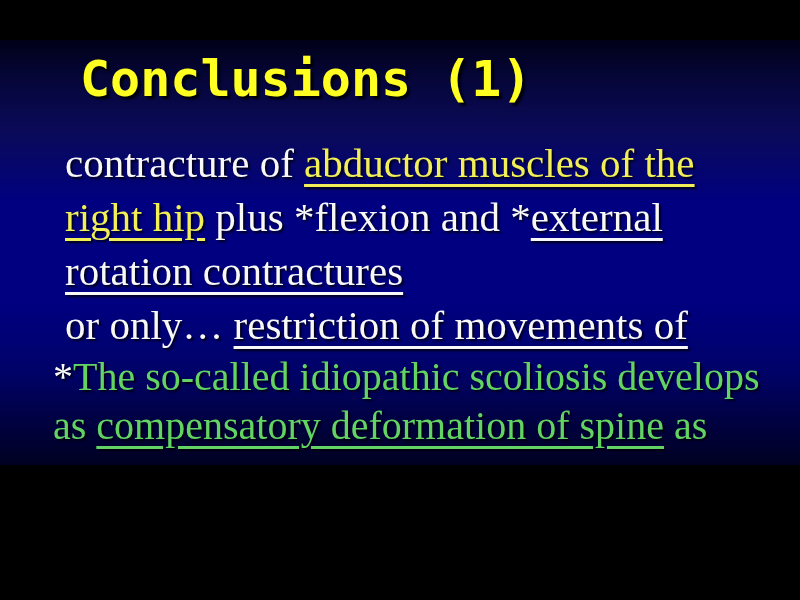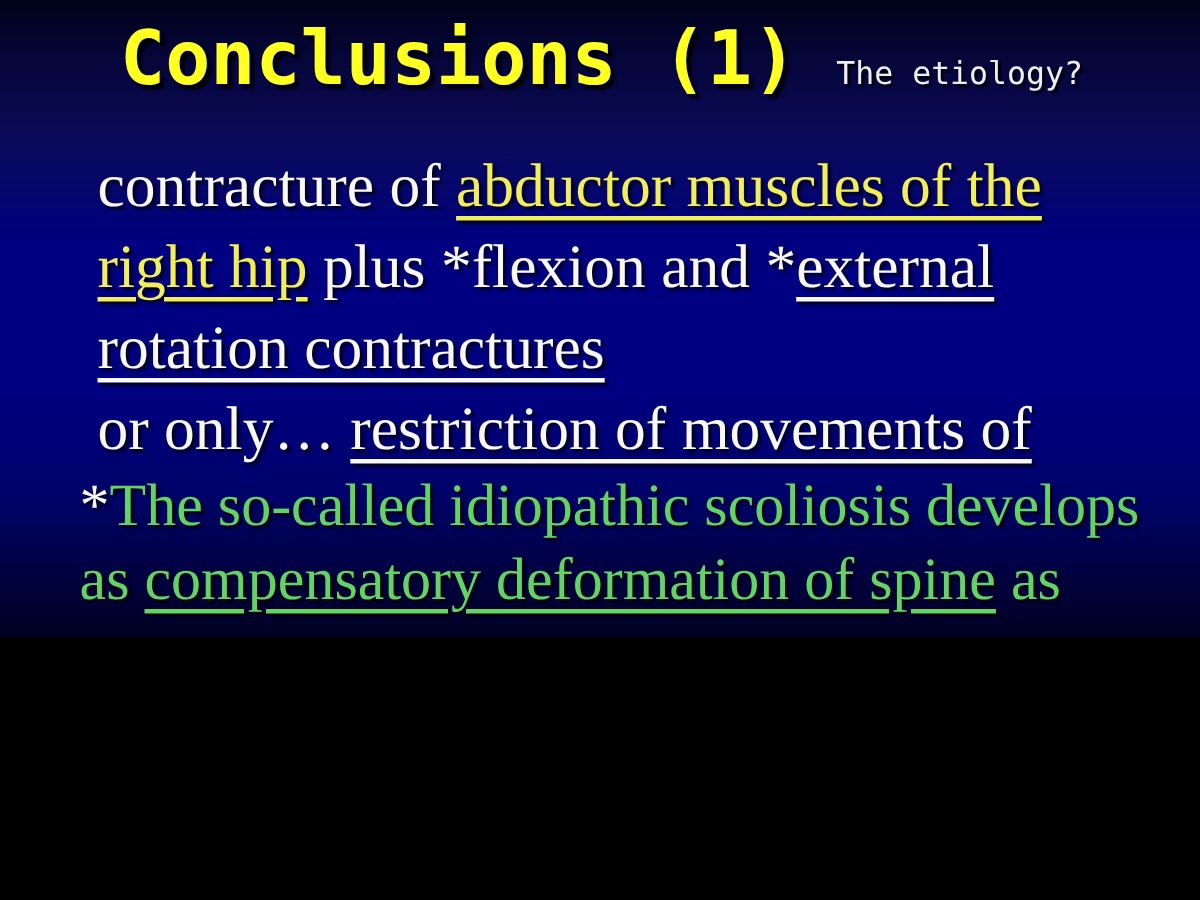--- a/index.html
+++ b/index.html
@@ -10,20 +10,21 @@
     background:linear-gradient(180deg,
       #010119 0%,
       #06063c 10%,
       #0a0a5a 22%,
       #000080 38%,
       #000080 62%,
       #000268 78%,
       #000140 90%,
       #000122 100%);
     font-family:"Liberation Serif", serif;
+    margin-top:40px;
   }
   .header{
     display:flex;
     align-items:baseline;
     padding:10px 0 0 80px;
   }
   .title{
     font-family:"DejaVu Sans Mono", monospace;
     font-weight:bold;
     font-size:50px;
@@ -68,21 +69,20 @@
     text-shadow:1px 1px 1px #000;
     white-space:pre;
   }
 </style>
 </head>
 <body>
 
 <div class="slide">
   <div class="header">
     <span class="title">Conclusions (1)</span>
-    <span class="subtitle">The etiology?</span>
   </div>
 
   <div class="body">
       <div class="line ind-body sz-main"><span style="color: rgb(248, 248, 248);">contracture of </span><span class="u" style="color: rgb(242, 238, 88);">abductor muscles of the</span></div>
       <div class="line ind-body sz-main"><span class="u" style="color: rgb(242, 238, 88);">right hip</span><span style="color: rgb(248, 248, 248);"> plus *flexion and *</span><span class="u" style="color: rgb(248, 248, 248);">external</span></div>
       <div class="line ind-body sz-main"><span class="u" style="color: rgb(248, 248, 248);">rotation contractures</span></div>
       <div class="line ind-body sz-main"><span style="color: rgb(248, 248, 248);">or only… </span><span class="u" style="color: rgb(248, 248, 248);">restriction of movements of</span></div>
       <div class="line ind-green sz-green"><span style="color: rgb(248, 248, 248);">*</span><span style="color: rgb(99, 212, 99);">The so-called idiopathic scoliosis develops</span></div>
       <div class="line ind-green sz-green"><span style="color: rgb(99, 212, 99);">as </span><span class="u" style="color: rgb(99, 212, 99);">compensatory deformation of spine</span><span style="color: rgb(99, 212, 99);"> as</span></div>
     </div>

